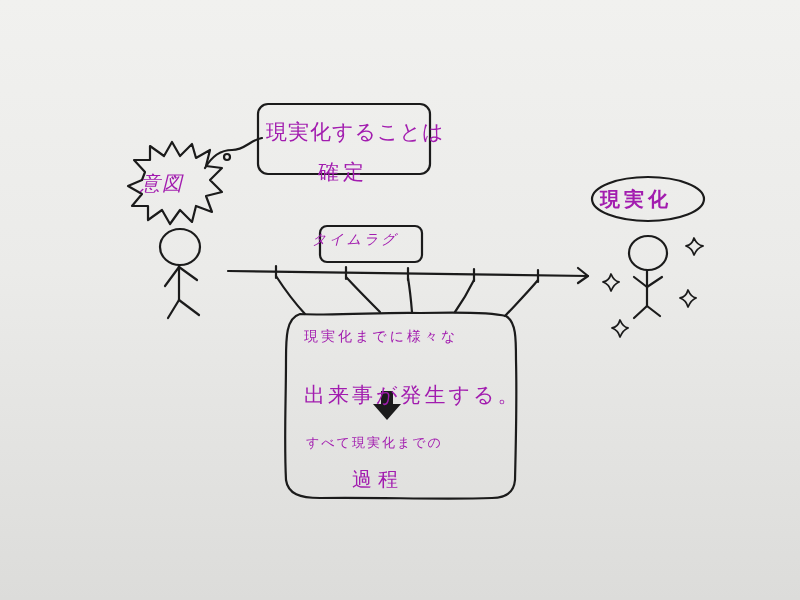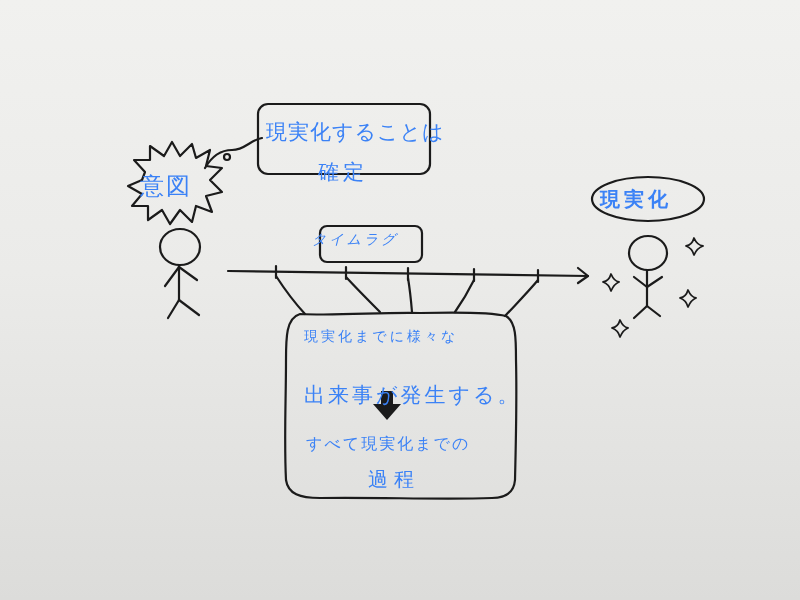--- a/index.html
+++ b/index.html
@@ -7,33 +7,33 @@
       width: 800px; height: 600px; overflow: hidden;
       background: linear-gradient(180deg, #f1f1ef 0%, #ebebe9 45%, #dcdcda 100%);
       position: relative;
       font-family: "DejaVu Sans", sans-serif;
       color: #1b1b1b;
     }
     .layer { position: absolute; left: 0; top: 0; width: 800px; height: 600px; }
     .txt {
       position: absolute;
       font-family: "DejaVu Sans", sans-serif;
-      color: #3b82f6;
+      color: #a21caf;
       white-space: nowrap;
       letter-spacing: 1px;
     }
-    #intent-label { left: 140px; top: 170px; font-size: 24px; letter-spacing: 2px; }
+    #intent-label { left: 140px; top: 170px; font-size: 20px; letter-spacing: 2px; font-style: italic; }
     #certain-l1 { left: 266px; top: 118px; font-size: 21px; }
     #certain-l2 { left: 318px; top: 158px; font-size: 21px; letter-spacing: 4px; }
     #timelag-label { left: 312px; top: 231px; font-size: 14px; letter-spacing: 3px; font-style: italic; }
     #realize-label { left: 600px; top: 186px; font-size: 20px; letter-spacing: 4px; font-weight: bold; }
     #events-l1 { left: 304px; top: 328px; font-size: 14px; letter-spacing: 3px; }
     #events-l2 { left: 304px; top: 361px; font-size: 21px; letter-spacing: 3px; margin-top: 20px; }
-    #process-l1 { left: 306px; top: 434px; font-size: 16px; letter-spacing: 2px; }
-    #process-l2 { left: 352px; top: 466px; font-size: 20px; letter-spacing: 6px; margin-left: 16px; }
+    #process-l1 { left: 306px; top: 434px; font-size: 13px; letter-spacing: 2px; }
+    #process-l2 { left: 352px; top: 466px; font-size: 20px; letter-spacing: 6px; }
   </style>
 </head>
 <body>
 
 <svg class="layer" viewBox="0 0 800 600" xmlns="http://www.w3.org/2000/svg">
   <g fill="none" stroke="#1b1b1b" stroke-width="2.2" stroke-linecap="round" stroke-linejoin="round">
 
     <path d="M145,172 L134,160 L150,160 L150,146 L164,156 L172,142 L180,156 L192,144 L196,158 L210,150 L206,166 L222,168 L210,180 L222,192 L206,196 L212,212 L196,206 L192,222 L180,210 L170,224 L162,210 L148,220 L148,206 L132,206 L142,194 L128,186 L142,180 Z"></path>
 
     <path d="M205,168 C212,156 222,150 232,150 C245,150 250,140 262,138"></path>

